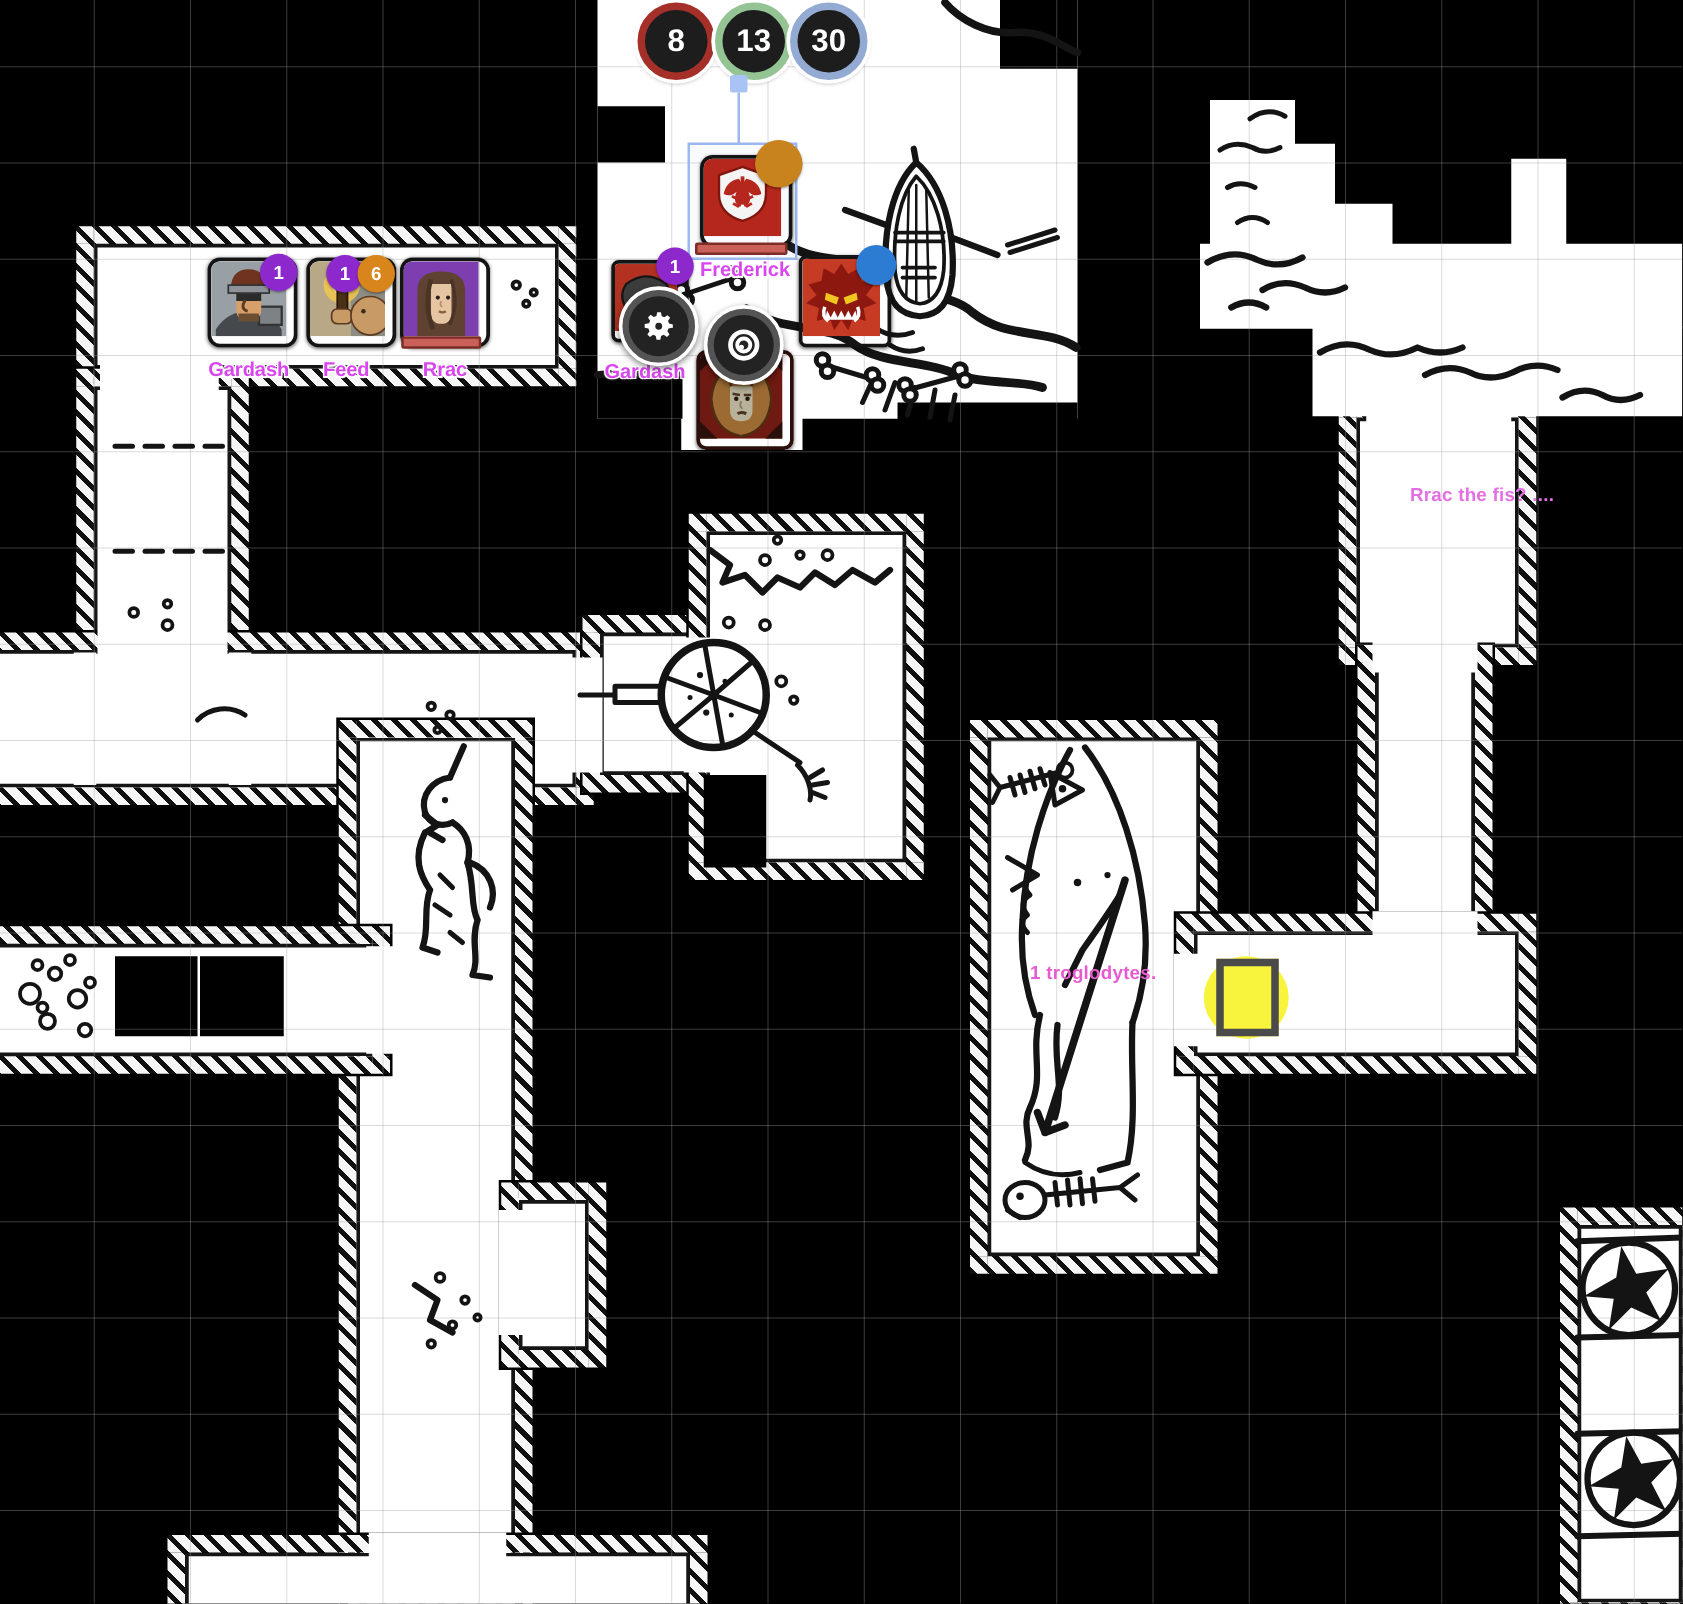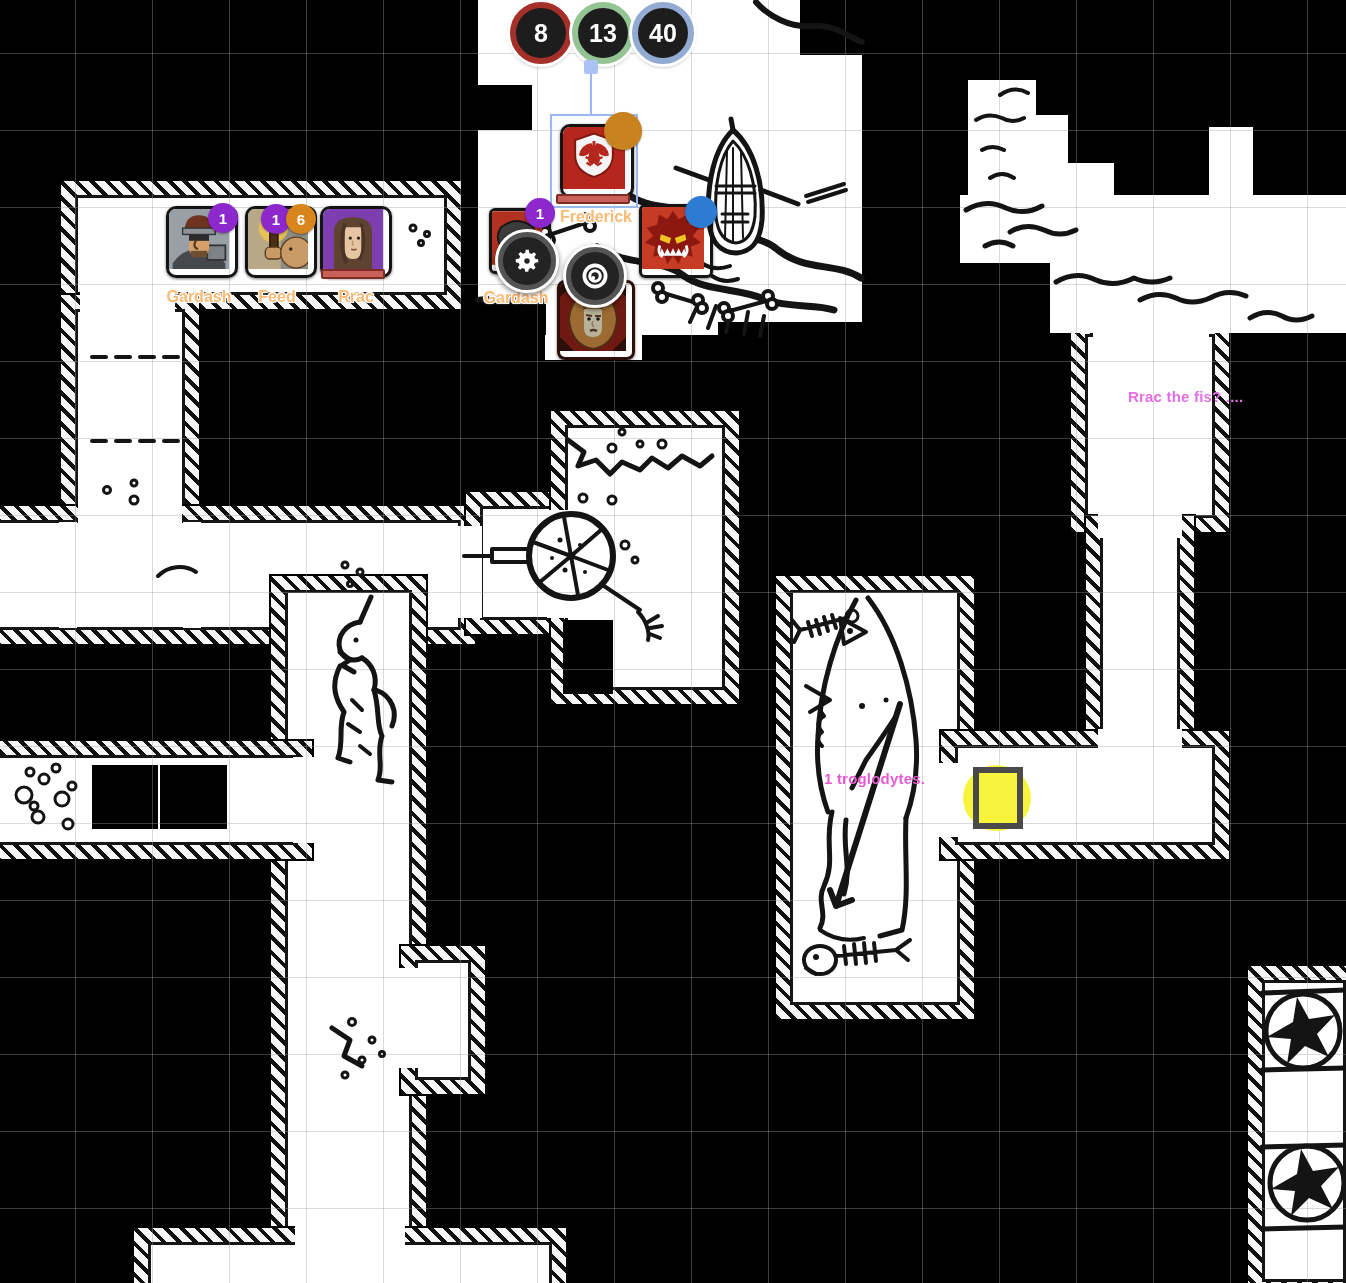--- a/index.html
+++ b/index.html
@@ -18,21 +18,21 @@
                          linear-gradient(to bottom,rgba(158,158,158,.38) 1px,transparent 1px);
         background-size:77px 77px;background-position:-2px -24px;}
   .doodles{position:absolute;left:0;top:0;}
   
   .tok{position:absolute;border-radius:10px;border:3px solid #141414;overflow:hidden;
        box-shadow:0 1px 3px rgba(0,0,0,.55);}
   .tok svg{display:block;}
   .badge{position:absolute;border-radius:50%;color:#fff;font-weight:bold;font-size:15px;
          display:flex;align-items:center;justify-content:center;box-shadow:0 1px 2px rgba(0,0,0,.4);}
   .hbar{position:absolute;background:#c96158;border:2px solid #7e2c26;border-radius:2px;box-sizing:border-box;}
-  .name-label{position:absolute;transform:translateX(-50%);font-weight:bold;font-size:16px;color:#fdba74;
+  .name-label{position:absolute;transform:translateX(-50%);font-weight:bold;font-size:16px;color:#d946ef;
         white-space:nowrap;text-shadow:-1px -1px 0 #fff,1px -1px 0 #fff,-1px 1px 0 #fff,1px 1px 0 #fff,0 0 3px #fff;}
   
   .dice{position:absolute;width:50px;height:50px;border-radius:50%;background:#1d1d1d;
         display:flex;align-items:center;justify-content:center;color:#fff;font-weight:bold;font-size:25px;
         box-sizing:content-box;border:6px solid;box-shadow:0 0 0 3px #fff,0 2px 4px rgba(0,0,0,.5);}
   
   .circle-btn{position:absolute;width:58px;height:58px;border-radius:50%;background:#232323;
         border:3px solid #fff;box-shadow:inset 0 0 0 5px #545454,0 2px 5px rgba(0,0,0,.5);
         display:flex;align-items:center;justify-content:center;}
   
@@ -259,21 +259,21 @@
   </svg>
 
   <div>
     <div class="dice" style="left:510px;top:2px;border-color:#a5302a">
         <span>8</span>
       </div>
     <div class="dice" style="left:572px;top:2px;border-color:#94c494">
         <span>13</span>
       </div>
     <div class="dice" style="left:632px;top:2px;border-color:#93abd2">
-        <span>40</span>
+        <span>30</span>
       </div>
   </div>
 
   <div class="sel-line" style="left:590px;top:74px;height:42px"></div>
   <div class="sel-handle" style="left:584px;top:60px"></div>
   <div class="sel-box" style="left:550px;top:114px;width:84px;height:90px"></div>
 
   <div class="tok" style="left:560px;top:124px;width:68px;height:68px">
     <svg width="62" height="62" viewBox="0 0 66 66">
       <rect width="66" height="66" fill="#b5271d"></rect>

